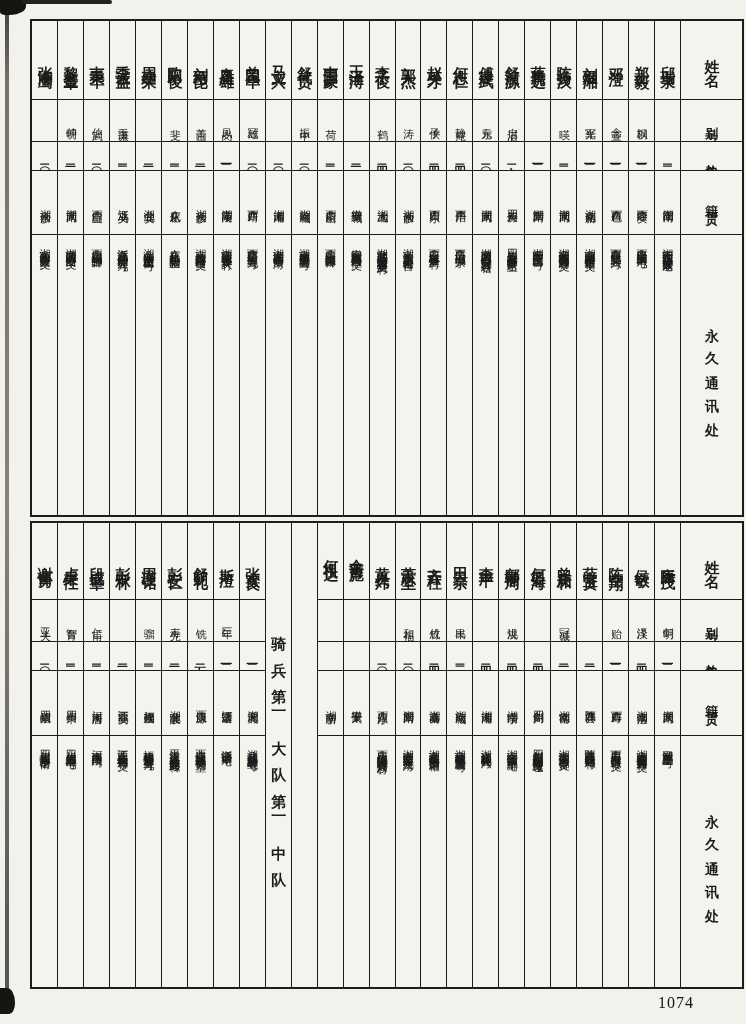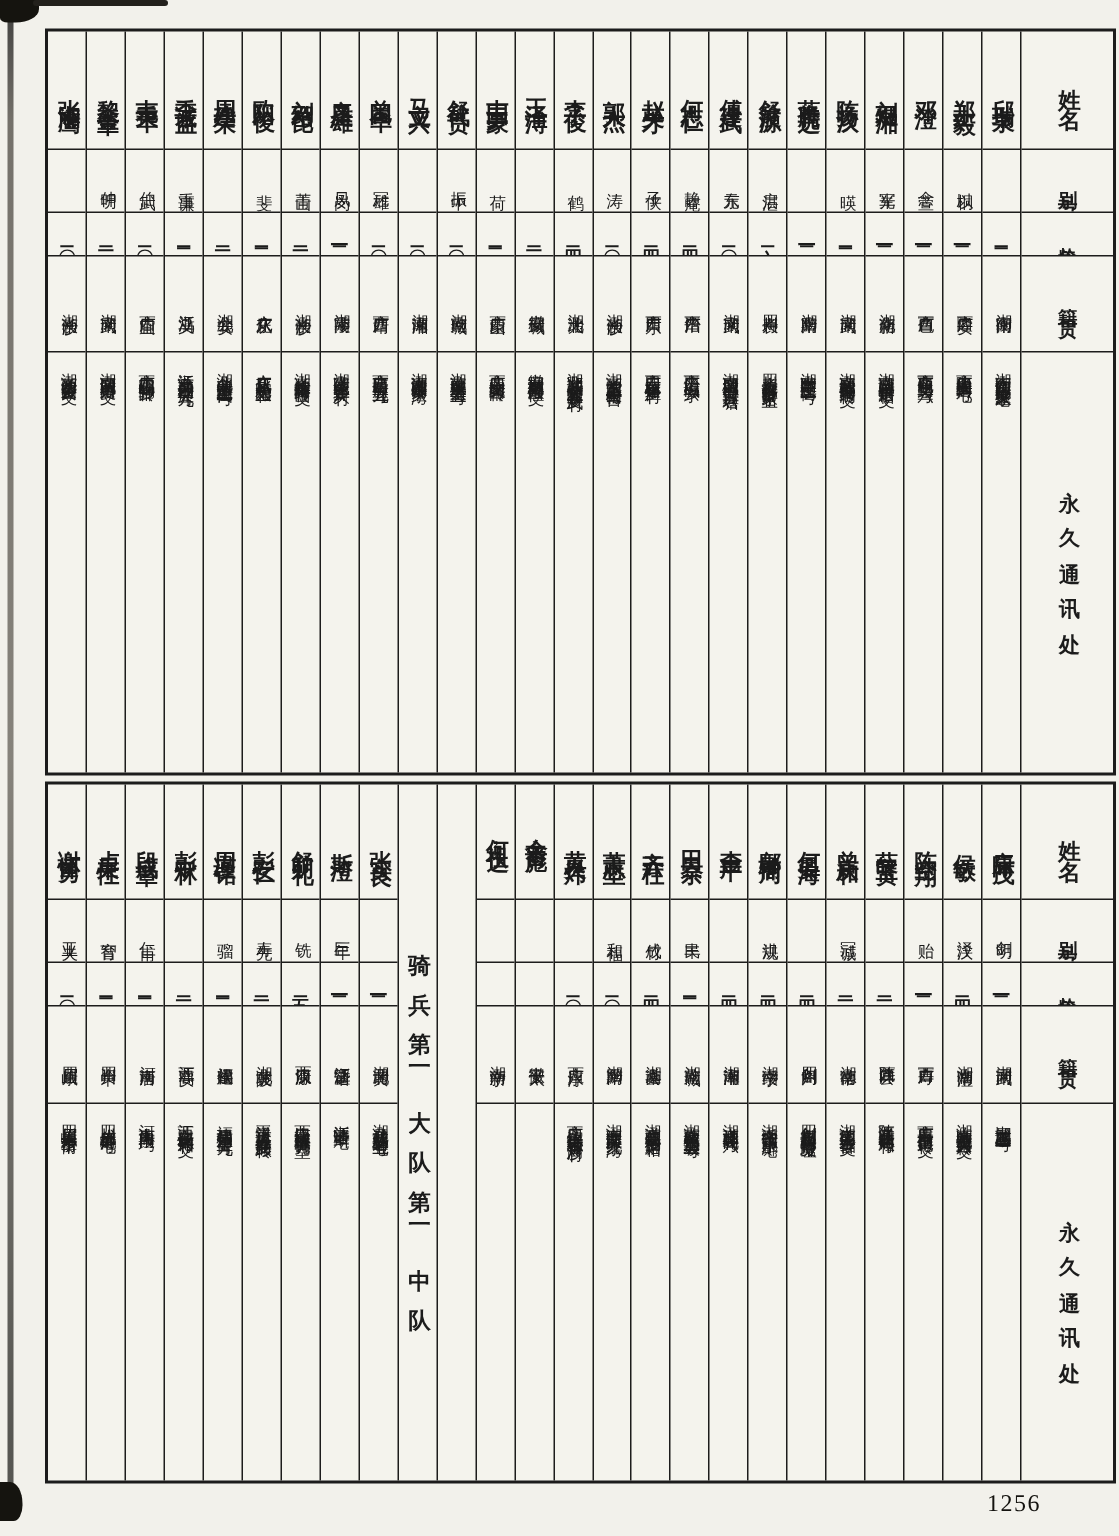--- a/index.html
+++ b/index.html
@@ -924,13 +924,13 @@
       </div>
     <div class="cell native">
         <span class="v">四川峨眉</span>
       </div>
     <div class="cell address">
         <span class="v">四川峨眉青乡小萃市街</span>
       </div>
   </div>
   </div>
 
-<div class="page-number">1256</div>
+<div class="page-number">1074</div>
 
 </body></html>

